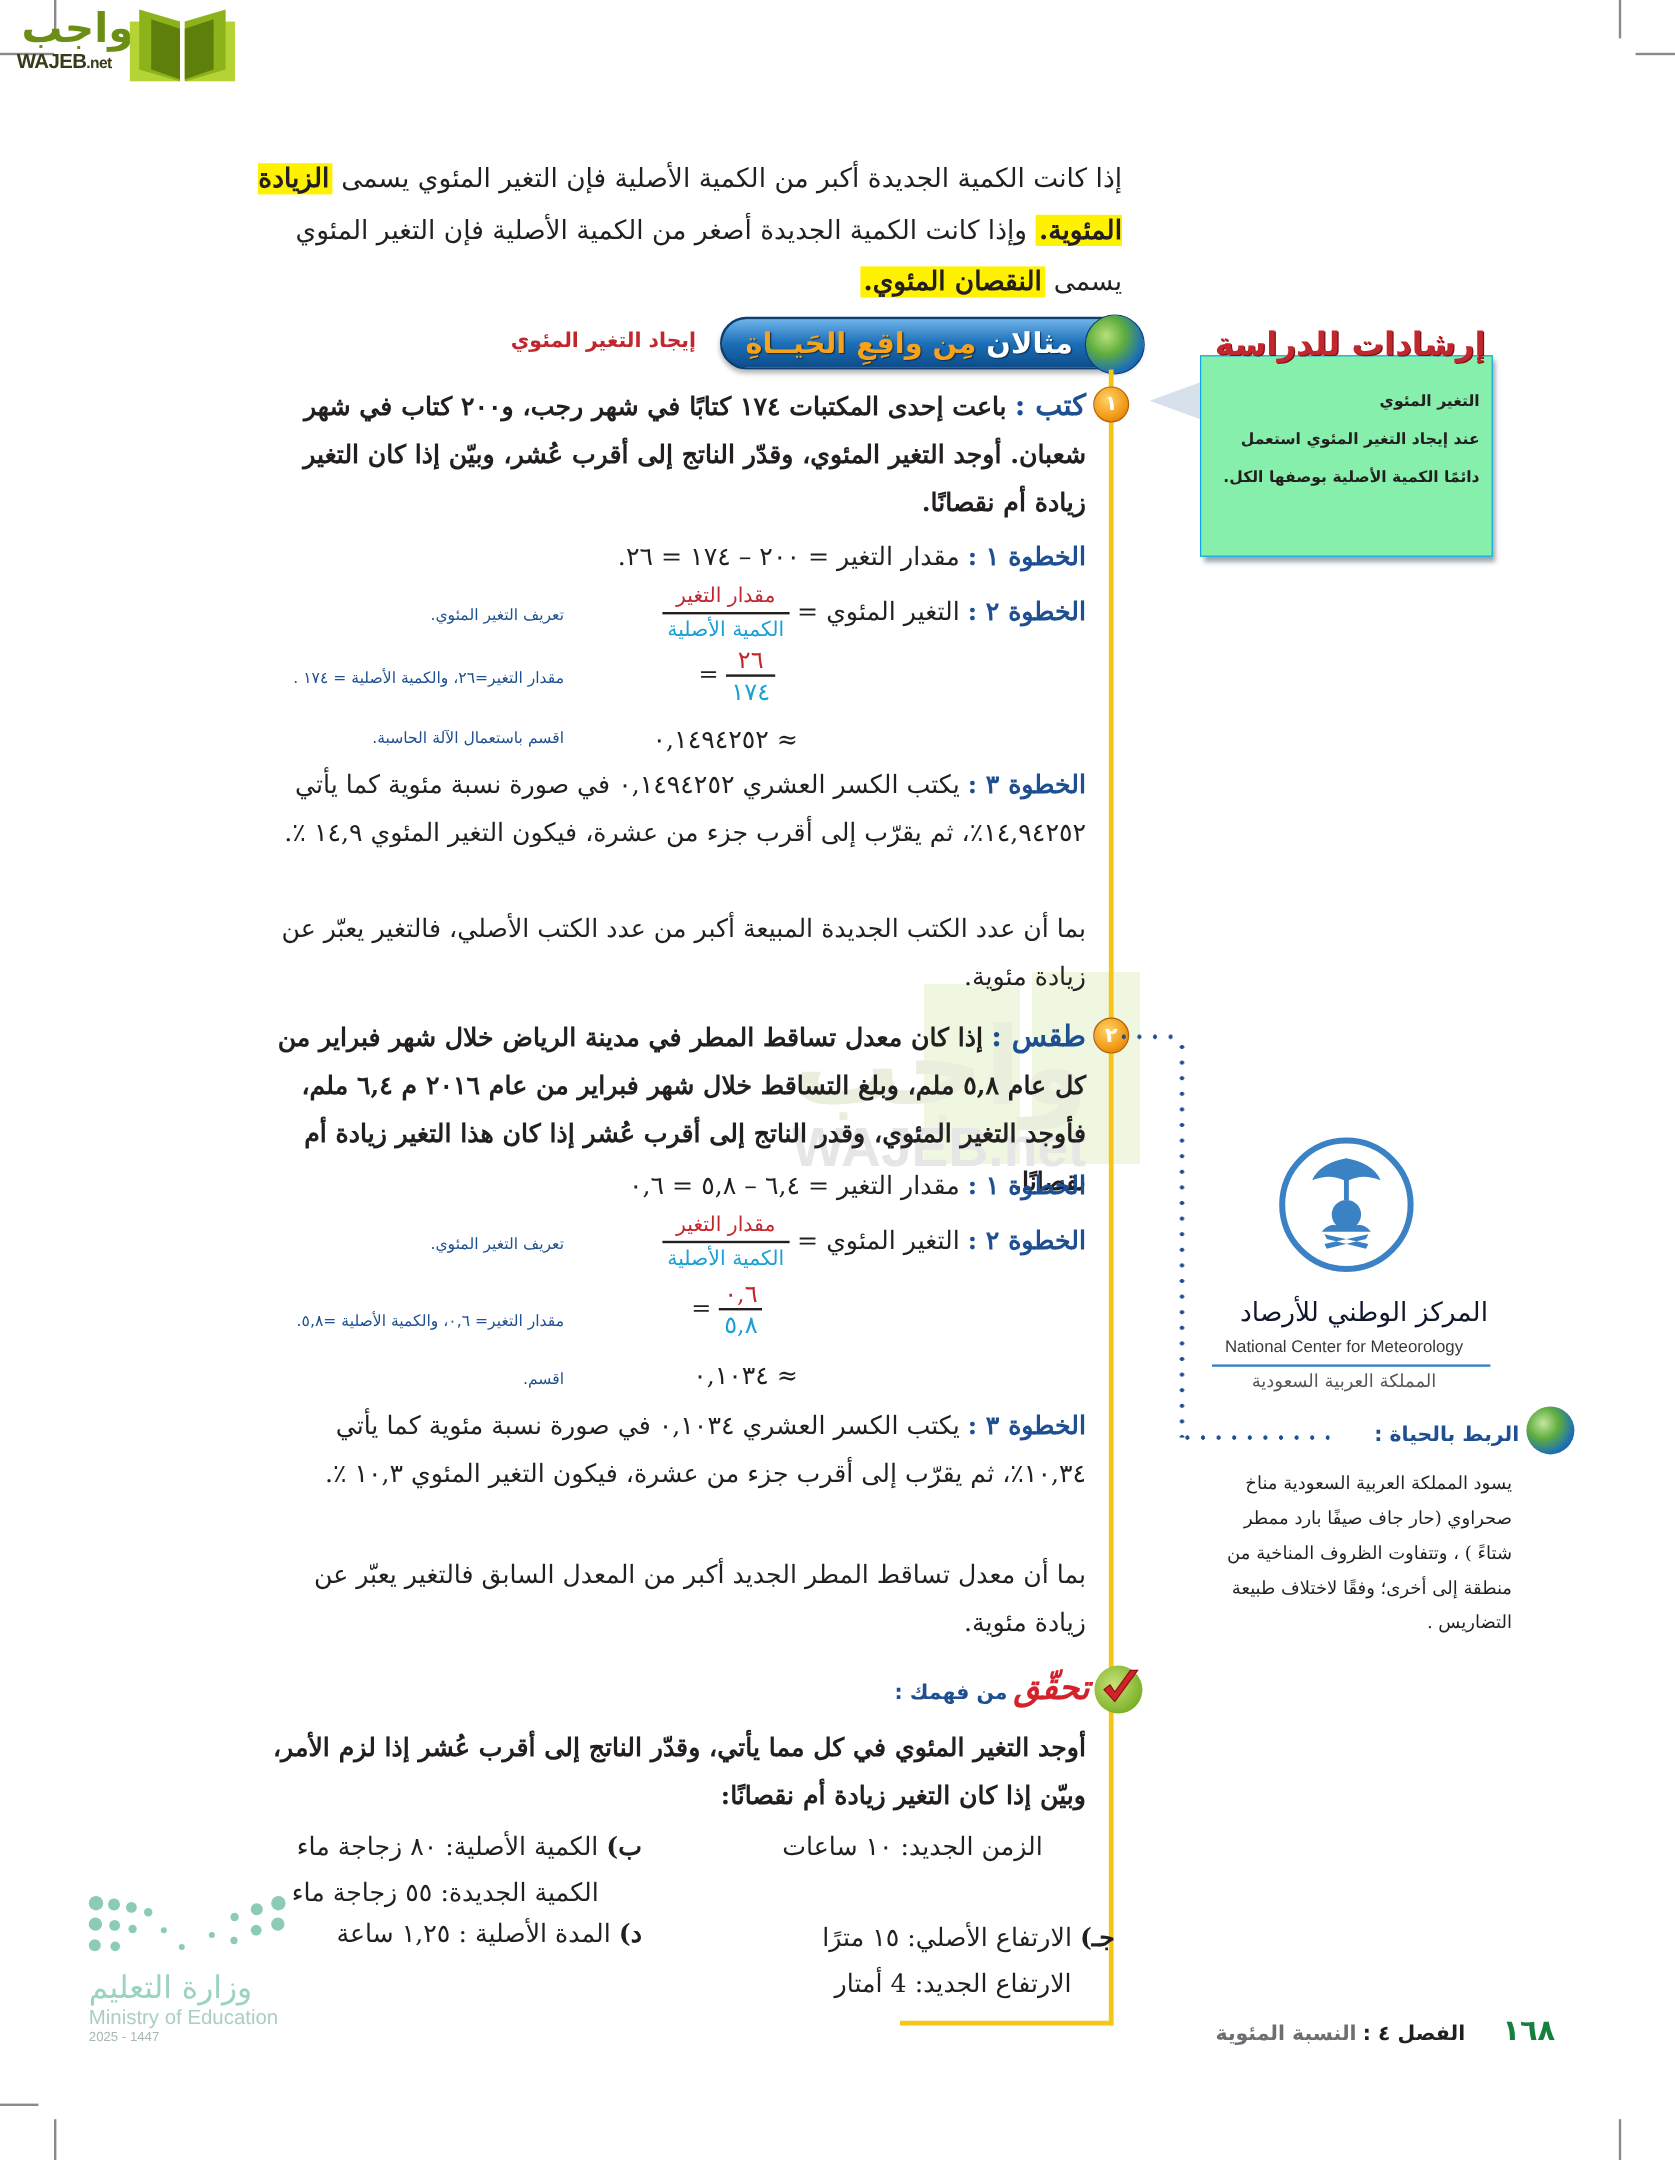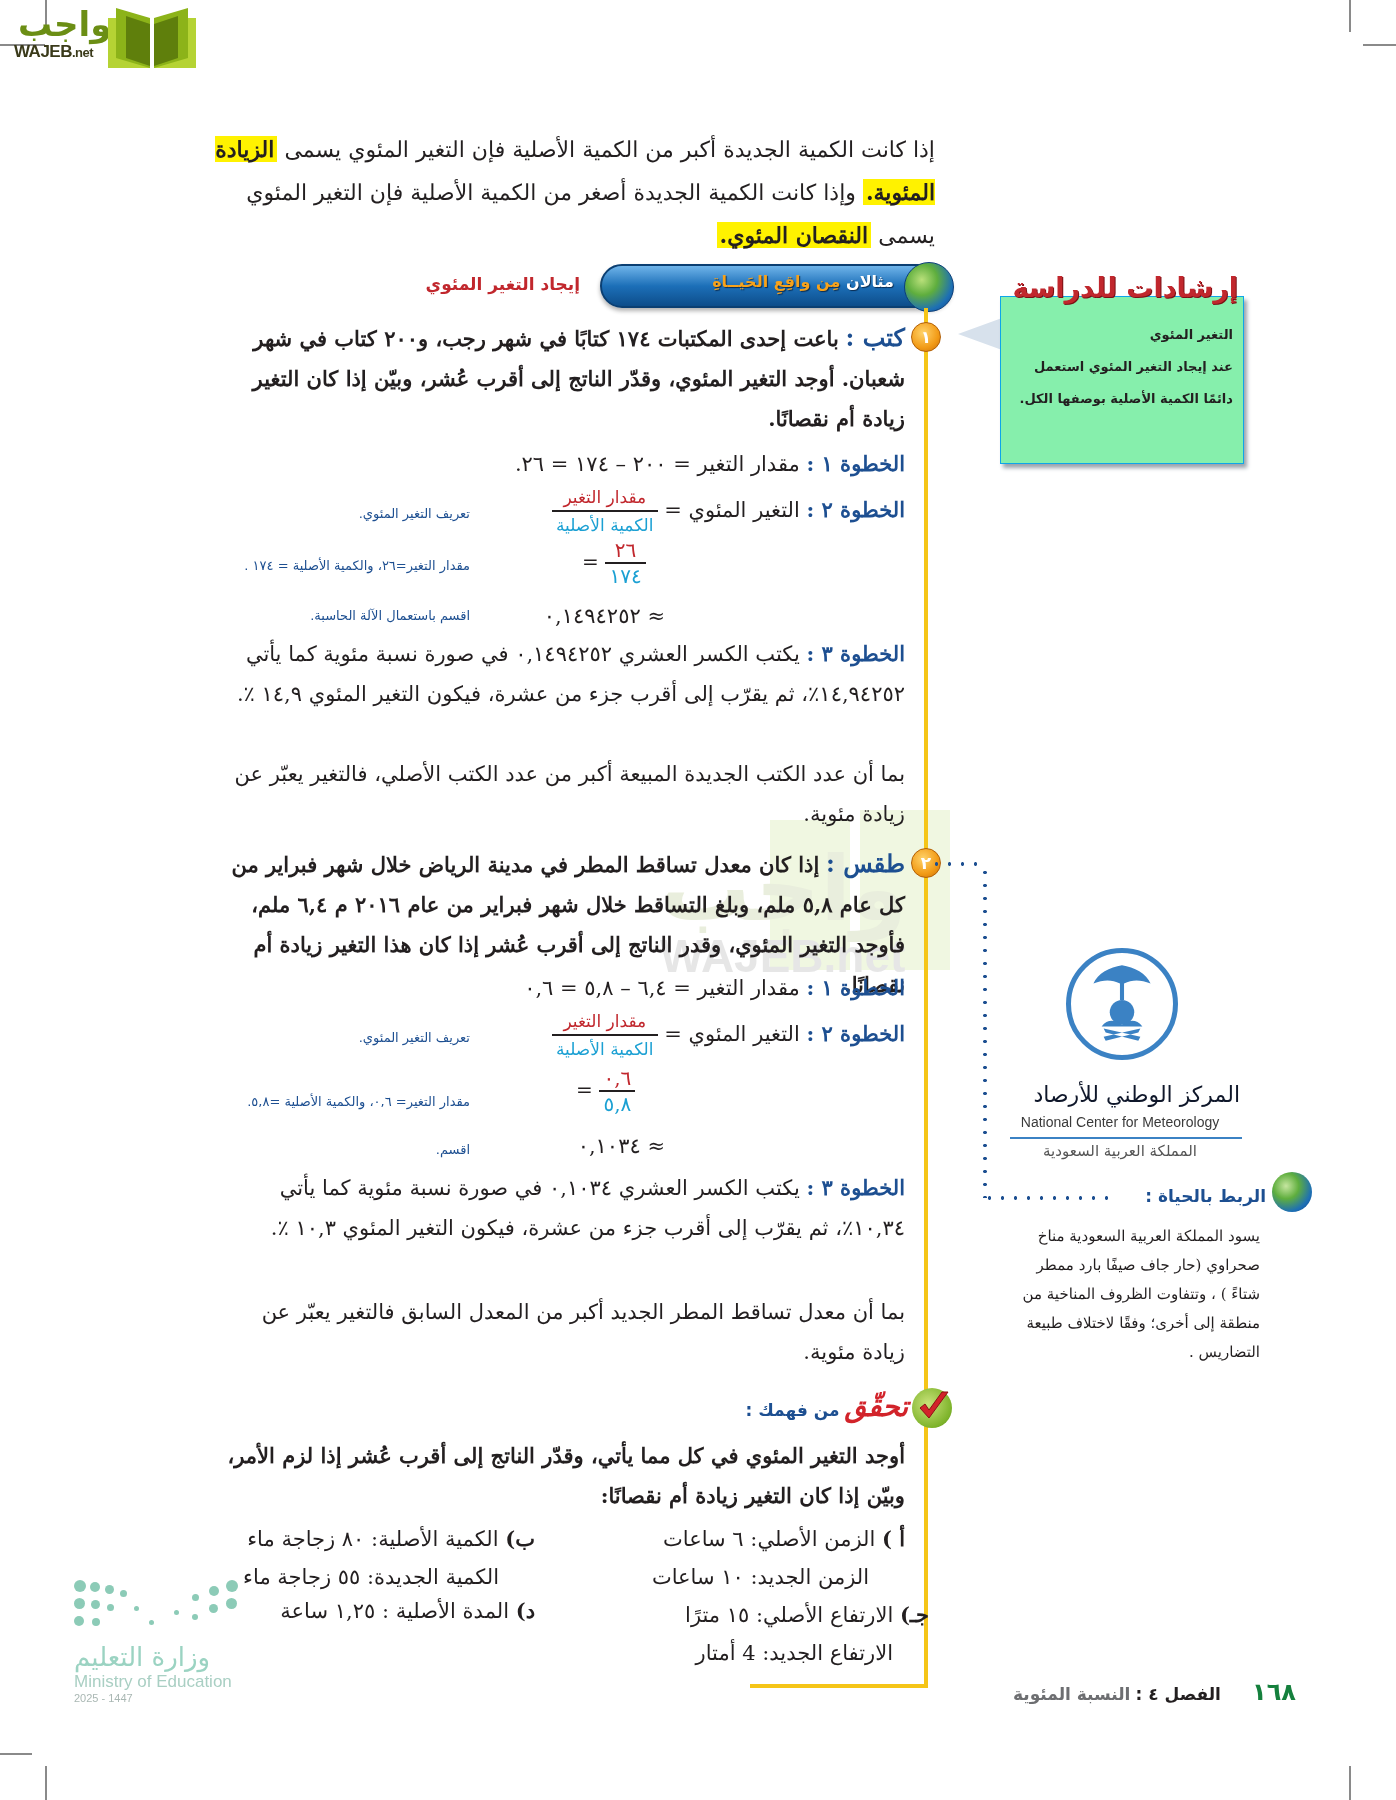--- a/index.html
+++ b/index.html
@@ -15,21 +15,21 @@
   .wajeb-en { position: absolute; left: 6px; top: 38px; font-size: 17px; font-weight: bold; color: #3a3a1a; font-family: "Liberation Sans", sans-serif; letter-spacing: -0.5px; }
   .wajeb-en small { font-size: 13px; }
   .book { position: absolute; left: 100px; top: 2px; width: 88px; height: 62px; }
 
   
   .intro { left: 205px; top: 128px; width: 730px; font-size: 22px; line-height: 42px; font-family: "DejaVu Serif", serif; }
   .hl { background: #fff200; font-weight: bold; padding: 0 3px; }
 
   
   .banner { left: 600px; top: 264px; width: 352px; height: 44px; border-radius: 22px; background: linear-gradient(180deg, #6fb4ea 0%, #1c6fb8 50%, #0d4d8a 100%); border: 2px solid #0b3f72; box-shadow: 0 3px 4px rgba(0,0,0,0.3); }
-  .banner-text { position: absolute; right: 56px; top: 6px; font-size: 16px; font-weight: bold; color: #ffffff; direction: rtl; white-space: nowrap; text-shadow: 1px 1px 1px #0b2d52; text-align: right; }
+  .banner-text { position: absolute; right: 56px; top: 6px; font-size: 24px; font-weight: bold; color: #ffffff; direction: rtl; white-space: nowrap; text-shadow: 1px 1px 1px #0b2d52; text-align: right; }
   .banner-text .orange { color: #f7a21b; }
   .globe { position: absolute; right: -4px; top: -4px; width: 50px; height: 50px; border-radius: 50%; background: radial-gradient(circle at 35% 35%, #b9e07a 0%, #5fae3e 35%, #1d6fb5 70%, #0c3f7a 100%); border: 1px solid #0c3f7a; }
   .ex-title { left: 410px; top: 274px; width: 170px; font-size: 17px; font-weight: bold; color: #c1272d; }
 
   
   .vline { left: 924px; top: 308px; width: 4px; height: 1380px; background: #f5c518; }
   .vline-bottom { left: 750px; top: 1684px; width: 178px; height: 4px; background: #f5c518; border-bottom-right-radius: 4px; }
   .numbadge { width: 30px; height: 30px; border-radius: 50%; background: radial-gradient(circle at 40% 35%, #ffd36a 0%, #f29b17 60%, #c96d05 100%); border: 1px solid #b36006; color: #fff; font-size: 17px; font-weight: bold; text-align: center; line-height: 28px; }
 
   
@@ -240,21 +240,20 @@
       <path d="M8 20 L17 30 L36 4 L30 4 L17 22 L13 16 Z" fill="#d2232a" stroke="#8e1015" stroke-width="1"></path>
     </svg>
 </div>
 <div class="abs check-title">
   <span class="big">تحقّق</span>
   <span class="small">من فهمك :</span>
 </div>
 <div class="abs body-text rtl bold" style="left:200px;top:1436px;width:705px;">أوجد التغير المئوي في كل مما يأتي، وقدّر الناتج إلى أقرب عُشر إذا لزم الأمر، وبيّن إذا كان التغير زيادة أم نقصانًا:</div>
 
 <div class="abs body-text rtl" style="left:600px;top:1520px;width:305px;line-height:38px;">
-  <div><span class="bold">أ )</span> <span>الزمن الأصلي: ٦ ساعات</span></div>
   <div style="padding-right:36px;">الزمن الجديد: ١٠ ساعات</div>
 </div>
 <div class="abs body-text rtl" style="left:200px;top:1520px;width:335px;line-height:38px;">
   <div><span class="bold">ب)</span> <span>الكمية الأصلية: ٨٠ زجاجة ماء</span></div>
   <div style="padding-right:36px;">الكمية الجديدة: ٥٥ زجاجة ماء</div>
 </div>
 <div class="abs body-text rtl" style="left:624px;top:1596px;width:305px;line-height:38px;">
   <div><span class="bold">جـ)</span> <span>الارتفاع الأصلي: ١٥ مترًا</span></div>
   <div style="padding-right:36px;">الارتفاع الجديد: 4 أمتار</div>
 </div>

